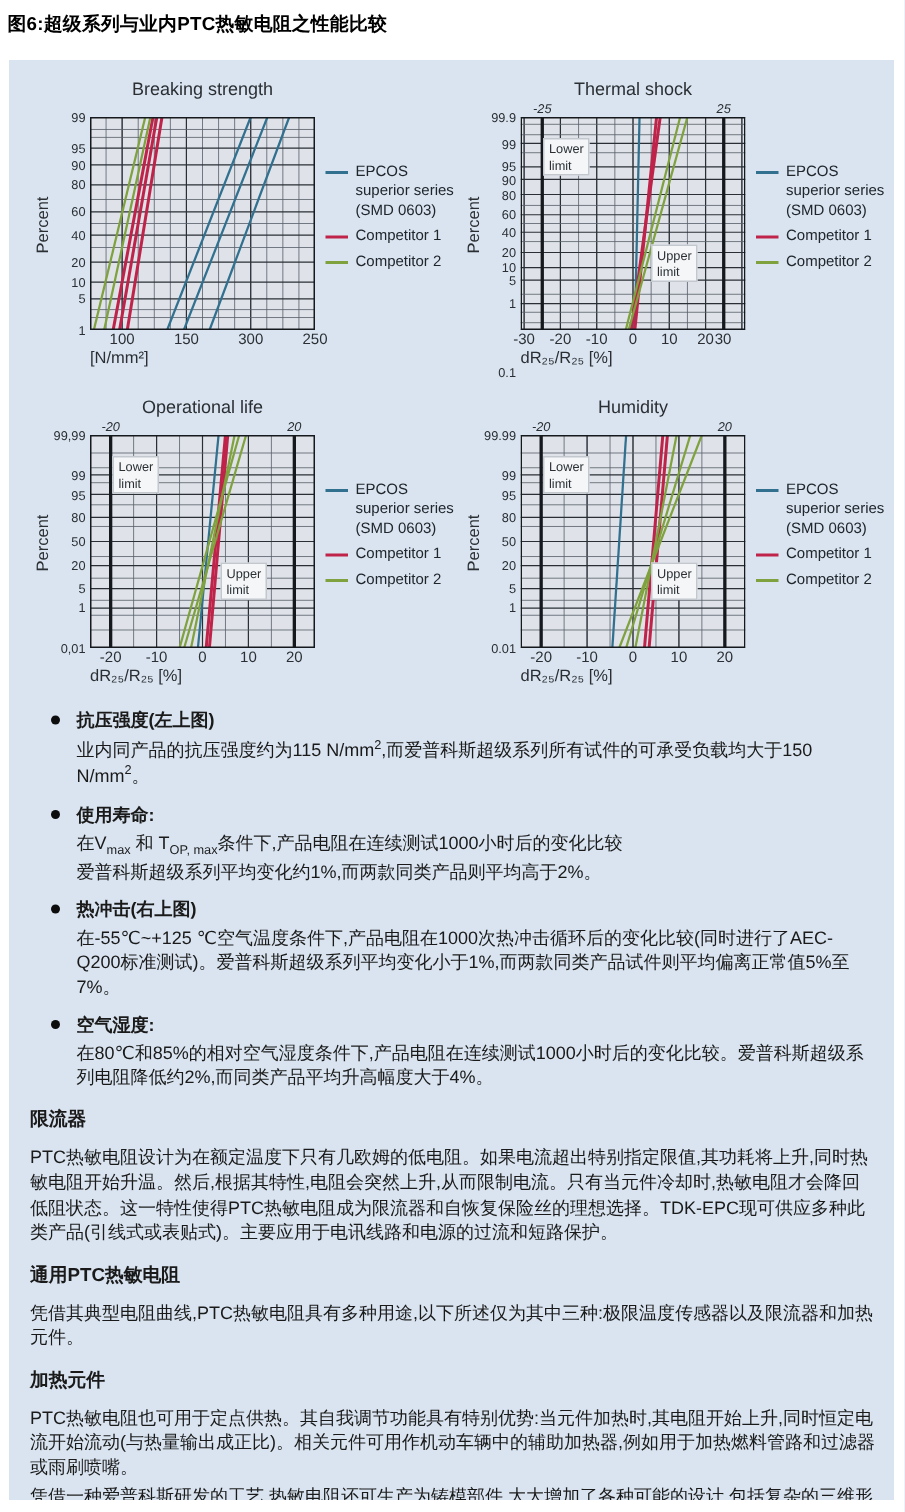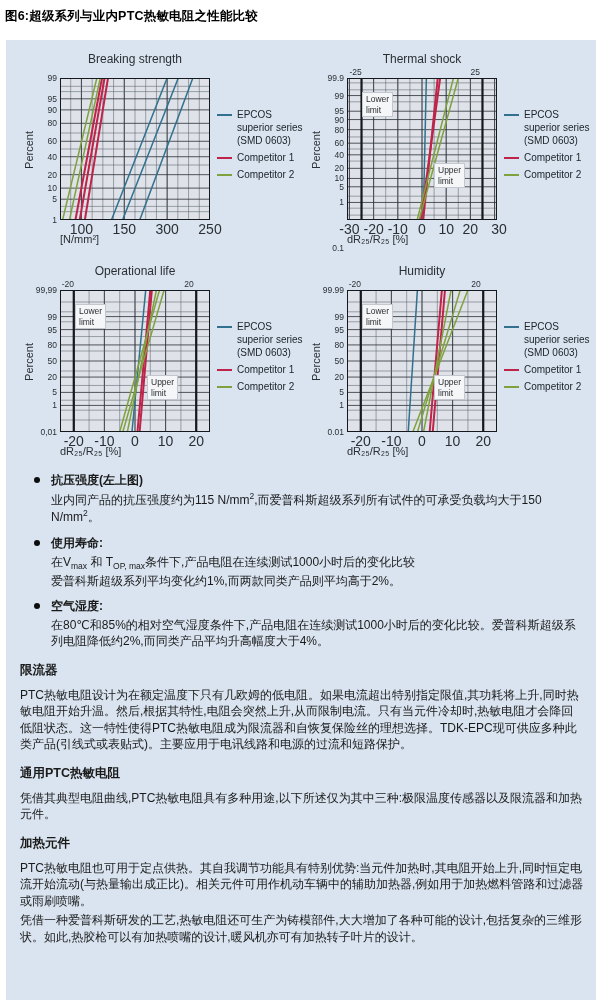--- a/index.html
+++ b/index.html
@@ -17,26 +17,26 @@
     padding:8px 12px 8px 14px;overflow:hidden;
   }
   
   .charts-grid{
     display:grid;grid-template-columns:287px 287px;row-gap:14px;column-gap:0;
     padding-top:4px;margin-bottom:4px;
   }
   .chart-cell{position:relative;width:287px;height:198px;}
   .chart-title{position:absolute;left:40px;top:0;width:150px;text-align:center;
     font-size:12px;color:#2b2f33;white-space:nowrap;}
-  .toplab{position:absolute;top:15px;width:24px;font-size:8.5px;color:#2b2f33;}
+  .toplab{position:absolute;top:15px;width:24px;text-align:center;font-size:8.5px;color:#2b2f33;font-style:italic;}
   .ylab{position:absolute;left:9px;top:98px;transform:translate(-50%,-50%) rotate(-90deg);
     font-size:11px;color:#2b2f33;}
   svg.plot{position:absolute;left:40px;top:26px;}
   .ytick{position:absolute;left:4px;width:33px;text-align:right;font-size:8.5px;color:#2b2f33;}
-  .xtick{position:absolute;top:169px;width:30px;text-align:center;font-size:14px;color:#2b2f33;}
+  .xtick{position:absolute;top:169px;width:30px;text-align:center;font-size:10px;color:#2b2f33;}
   .xlab{position:absolute;left:40px;top:181px;width:150px;text-align:left;font-size:11px;color:#2b2f33;}
   .anno{position:absolute;background:#f4f6f8;border:1px solid #c3c8cf;font-size:8.5px;
     line-height:1.25;padding:1px 3px;color:#2b2f33;}
   .legend{position:absolute;left:197px;top:56px;width:90px;font-size:10px;color:#20262c;}
   .lg-item{display:flex;margin-bottom:4px;}
   .lg-dash{width:15px;height:2px;margin:6px 5px 0 0;flex:none;}
   .lg-text div{line-height:1.3;white-space:nowrap;}
   
   .bullets{list-style:none;margin:10px 0 0;padding:0 4px 0 14px;}
   .bullet{display:flex;margin-bottom:9px;}
@@ -248,21 +248,21 @@
         <div class="ytick" style="top: 62.5556px;">90</div>
         <div class="ytick" style="top: 54.2085px;">95</div>
         <div class="ytick" style="top: 38.5507px;">99</div>
         <div class="ytick" style="top: 21px;">99.9</div>
         <div class="xtick" style="left: 27.4194px;">-30</div>
         <div class="xtick" style="left: 51.6129px;">-20</div>
         <div class="xtick" style="left: 75.8065px;">-10</div>
         <div class="xtick" style="left: 100px;">0</div>
         <div class="xtick" style="left: 124.194px;">10</div>
         <div class="xtick" style="left: 148.387px;">20</div>
-        <div class="xtick" style="left: 177px;">30</div>
+        <div class="xtick" style="left: 160px;">30</div>
         <div class="xlab">dR₂₅/R₂₅ [%]</div>
         <div class="legend">
           <div class="lg-item">
             <span class="lg-dash" style="background: rgb(49, 112, 143);"></span>
             <span class="lg-text">
               <div>EPCOS</div>
               <div>superior series</div>
               <div>(SMD 0603)</div>
             </span>
           </div>
@@ -516,20 +516,27 @@
         <div class="b-head">使用寿命:</div>
         <div class="b-body">
           <div><span>在V</span><sub>max</sub><span> 和 T</span><sub>OP, max</sub><span>条件下,产品电阻在连续测试1000小时后的变化比较</span></div>
           <div>爱普科斯超级系列平均变化约1%,而两款同类产品则平均高于2%。</div>
         </div>
       </div>
     </li>
     <li class="bullet">
       <span class="dot"></span>
       <div class="b-content">
+        <div class="b-head">热冲击(右上图)</div>
+        <div class="b-body">在-55℃~+125 ℃空气温度条件下,产品电阻在1000次热冲击循环后的变化比较(同时进行了AEC-Q200标准测试)。爱普科斯超级系列平均变化小于1%,而两款同类产品试件则平均偏离正常值5%至7%。</div>
+      </div>
+    </li>
+    <li class="bullet">
+      <span class="dot"></span>
+      <div class="b-content">
         <div class="b-head">空气湿度:</div>
         <div class="b-body">在80℃和85%的相对空气湿度条件下,产品电阻在连续测试1000小时后的变化比较。爱普科斯超级系列电阻降低约2%,而同类产品平均升高幅度大于4%。</div>
       </div>
     </li>
   </ul>
 
   <div class="section">
     <div class="section-title">限流器</div>
     <p>PTC热敏电阻设计为在额定温度下只有几欧姆的低电阻。如果电流超出特别指定限值,其功耗将上升,同时热敏电阻开始升温。然后,根据其特性,电阻会突然上升,从而限制电流。只有当元件冷却时,热敏电阻才会降回低阻状态。这一特性使得PTC热敏电阻成为限流器和自恢复保险丝的理想选择。TDK-EPC现可供应多种此类产品(引线式或表贴式)。主要应用于电讯线路和电源的过流和短路保护。</p>
   </div>

